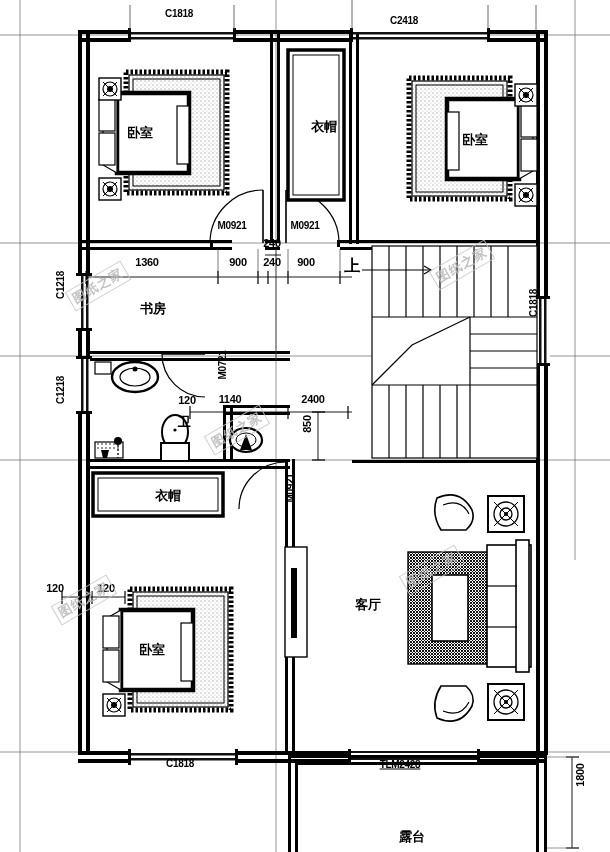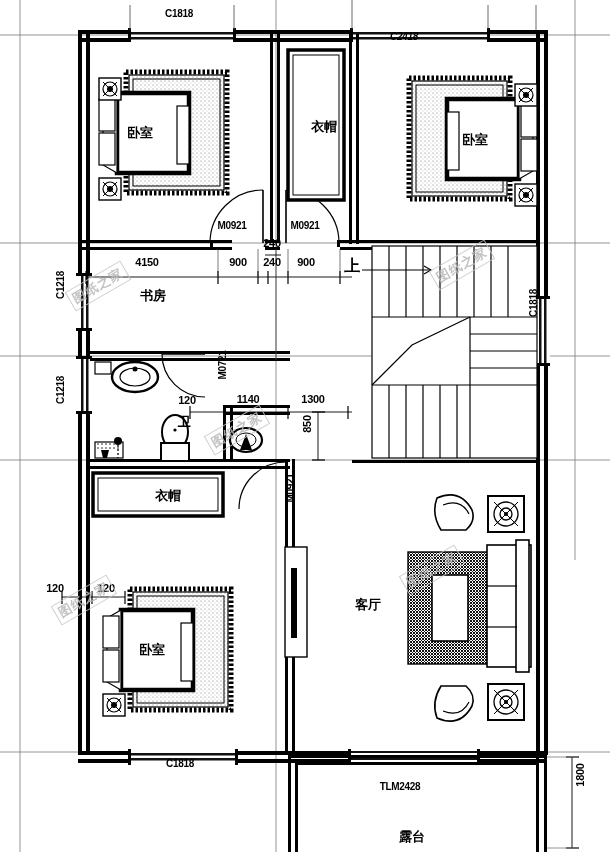--- a/index.html
+++ b/index.html
@@ -391,43 +391,43 @@
     </g>
   </g>
 </svg>
 
 <div id="labels">
     <div class="lbl room" style="left: 128px; top: 133px; transform: translate(-50%, -50%);">卧室</div>
     <div class="lbl room" style="left: 463px; top: 140px; transform: translate(-50%, -50%);">卧室</div>
     <div class="lbl room" style="left: 140px; top: 650px; transform: translate(-50%, -50%);">卧室</div>
     <div class="lbl room" style="left: 312px; top: 127px; transform: translate(-50%, -50%);">衣帽</div>
     <div class="lbl room" style="left: 156px; top: 496px; transform: translate(-50%, -50%);">衣帽</div>
-    <div class="lbl room" style="left: 141px; top: 296px; transform: translate(-50%, -50%);">书房</div>
+    <div class="lbl room" style="left: 141px; top: 309px; transform: translate(-50%, -50%);">书房</div>
     <div class="lbl room" style="left: 172px; top: 422px; transform: translate(-50%, -50%);">卫</div>
     <div class="lbl room" style="left: 356px; top: 605px; transform: translate(-50%, -50%);">客厅</div>
     <div class="lbl room" style="left: 400px; top: 837px; transform: translate(-50%, -50%);">露台</div>
     <div class="lbl code" style="left: 179px; top: 13px; transform: translate(-50%, -50%);">C1818</div>
-    <div class="lbl code" style="left: 404px; top: 36px; transform: translate(-50%, -50%); font-style: italic;">C2418</div>
+    <div class="lbl code" style="left: 404px; top: 20px; transform: translate(-50%, -50%);">C2418</div>
     <div class="lbl code" style="left: 60px; top: 285px; transform: translate(-50%, -50%) rotate(-90deg);">C1218</div>
     <div class="lbl code" style="left: 60px; top: 390px; transform: translate(-50%, -50%) rotate(-90deg);">C1218</div>
     <div class="lbl code" style="left: 533px; top: 303px; transform: translate(-50%, -50%) rotate(-90deg);">C1818</div>
     <div class="lbl code" style="left: 180px; top: 763px; transform: translate(-50%, -50%);">C1818</div>
     <div class="lbl code" style="left: 232px; top: 225px; transform: translate(-50%, -50%);">M0921</div>
     <div class="lbl code" style="left: 305px; top: 225px; transform: translate(-50%, -50%);">M0921</div>
     <div class="lbl code" style="left: 222px; top: 365px; transform: translate(-50%, -50%) rotate(-90deg);">M0721</div>
     <div class="lbl code" style="left: 290px; top: 488px; transform: translate(-50%, -50%) rotate(-90deg);">M0921</div>
-    <div class="lbl code" style="left: 400px; top: 786px; transform: translate(-50%, -50%);">TLM2428</div>
-    <div class="lbl dim" style="left: 147px; top: 262px; transform: translate(-50%, -50%);">4150</div>
+    <div class="lbl code" style="left: 400px; top: 764px; transform: translate(-50%, -50%); text-decoration: underline;">TLM2428</div>
+    <div class="lbl dim" style="left: 147px; top: 262px; transform: translate(-50%, -50%);">1360</div>
     <div class="lbl dim" style="left: 238px; top: 262px; transform: translate(-50%, -50%);">900</div>
     <div class="lbl dim" style="left: 272px; top: 262px; transform: translate(-50%, -50%);">240</div>
     <div class="lbl dim" style="left: 306px; top: 262px; transform: translate(-50%, -50%);">900</div>
     <div class="lbl dim" style="left: 272px; top: 243px; transform: translate(-50%, -50%);">240</div>
     <div class="lbl dim" style="left: 187px; top: 400px; transform: translate(-50%, -50%);">120</div>
-    <div class="lbl dim" style="left: 248px; top: 399px; transform: translate(-50%, -50%); text-align: center;">1140</div>
-    <div class="lbl dim" style="left: 313px; top: 399px; transform: translate(-50%, -50%);">1300</div>
+    <div class="lbl dim" style="left: 230px; top: 399px; transform: translate(-50%, -50%); text-align: center;">1140</div>
+    <div class="lbl dim" style="left: 313px; top: 399px; transform: translate(-50%, -50%);">2400</div>
     <div class="lbl dim" style="left: 307px; top: 424px; transform: translate(-50%, -50%) rotate(-90deg);">850</div>
     <div class="lbl dim" style="left: 55px; top: 588px; transform: translate(-50%, -50%);">120</div>
     <div class="lbl dim" style="left: 106px; top: 588px; transform: translate(-50%, -50%);">120</div>
     <div class="lbl dim" style="left: 580px; top: 775px; transform: translate(-50%, -50%) rotate(-90deg);">1800</div>
     <div class="lbl room-sm" style="left: 352px; top: 266px; transform: translate(-50%, -50%);">上</div>
     <div class="wm" style="left: 66px; top: 275px;">图纸之家</div>
     <div class="wm" style="left: 430px; top: 254px;">图纸之家</div>
     <div class="wm" style="left: 205px; top: 419px;">图纸之家</div>
     <div class="wm" style="left: 52px; top: 589px;">图纸之家</div>
     <div class="wm" style="left: 400px; top: 559px;">图纸之家</div>

